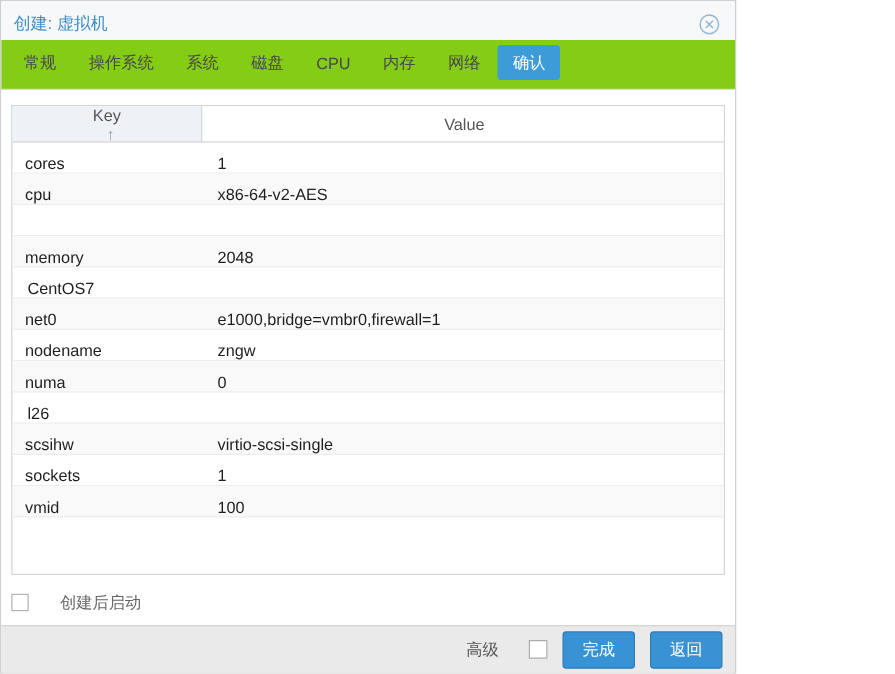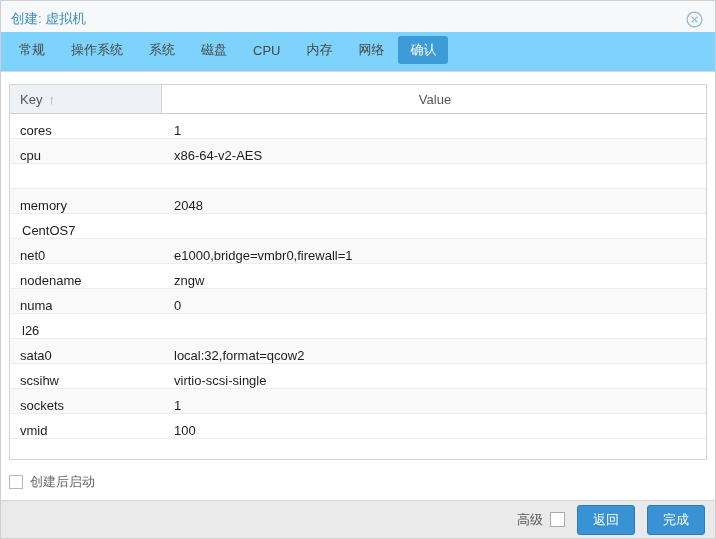--- a/index.html
+++ b/index.html
@@ -4,37 +4,37 @@
 <style>
   * { margin: 0; padding: 0; box-sizing: border-box; }
   html, body { width: 716px; height: 539px; }
   body {
     font-family: "Liberation Sans", "DejaVu Sans", sans-serif;
     font-size: 13px;
     color: #333;
     background: #fff;
   }
   .window {
-    width: 716px; height: 539px;
+    width: 589px; height: 539px;
     border: 1px solid #cfcfcf;
     display: flex; flex-direction: column;
     background: #fff;
     overflow: hidden;
   }
   
   .win-header {
     background: #f7f8f9;
     padding: 9px 10px 4px 10px;
     display: flex; align-items: center; justify-content: space-between;
   }
   .win-title { color: #3d8ec9; font-size: 13.5px; }
   .close-btn { cursor: pointer; display: inline-flex; margin-right: 2px; }
   
   .tabbar {
-    background: #7dd3fc;
+    background: #84cc16;
     border-bottom: 1px solid #d9d9d9;
     display: flex; align-items: center;
     padding: 4px 6px 7px 6px;
     gap: 2px;
   }
   .tab {
     padding: 5px 12px;
     color: #484848;
     border-radius: 3px;
     cursor: pointer;
@@ -62,61 +62,62 @@
     height: 29px;
     border-bottom: 1px solid #c9ced3;
     color: #555;
     flex: 0 0 auto;
   }
   .gh-cell { display: flex; align-items: center; padding: 0 10px; }
   .gh-key {
     width: 152px;
     background: #eef2f6;
     border-right: 1px solid #cfd4d9;
+    flex-direction: column;
   }
   .gh-value { flex: 1; background: #fff; padding-left: 12px; justify-content: center; }
   .sort-arrow { color: #97a1a9; margin-left: 6px; font-size: 13px; }
   .grid-rows { flex: 1; }
   .grid-row {
     display: flex;
     height: 25px;
     align-items: flex-end;
     border-bottom: 1px solid #ededed;
     color: #1e1e1e;
     cursor: default;
   }
   .grid-row:nth-child(even) { background: #f9f9f9; }
   .cell-key { width: 152px; padding: 0 10px; }
   .cell-value { flex: 1; padding: 0 10px 0 12px; white-space: nowrap; overflow: hidden; }
   
   .option-row {
     display: flex; align-items: center;
     padding: 13px 0 0 0;
-    gap: 7px;
+    gap: 25px;
   }
   .checkbox {
     width: 14px; height: 14px;
     border: 1px solid #b5b5b5;
     background: #fff;
     display: inline-block;
     cursor: pointer;
     flex: 0 0 auto;
   }
   .option-label { color: #666; }
   
   .footer {
     background: #eaeaea;
     border-top: 1px solid #d4d4d4;
     height: 38px;
     flex: 0 0 auto;
     display: flex; align-items: center; justify-content: flex-end;
     padding: 0 10px;
     gap: 12px;
   }
-  .advanced-wrap { display: flex; align-items: center; gap: 7px; }
+  .advanced-wrap { display: flex; align-items: center; gap: 24px; }
   .advanced-label { color: #555; }
   .adv-checkbox { width: 15px; height: 15px; border: 1px solid #ababab; background: #fff; cursor: pointer; }
   .btn {
     background: #3892d4;
     border: 1px solid #2c7cb8;
     border-radius: 3px;
     color: #fff;
     padding: 5px 15px;
     font-size: 13px;
     cursor: pointer;
@@ -190,24 +191,20 @@
           <div class="cell-value">zngw</div>
         </div>
         <div class="grid-row">
           <div class="cell-key">numa</div>
           <div class="cell-value">0</div>
         </div>
         <div class="grid-row">
           <div class="cell-value">l26</div>
         </div>
         <div class="grid-row">
-          <div class="cell-key">sata0</div>
-          <div class="cell-value">local:32,format=qcow2</div>
-        </div>
-        <div class="grid-row">
           <div class="cell-key">scsihw</div>
           <div class="cell-value">virtio-scsi-single</div>
         </div>
         <div class="grid-row">
           <div class="cell-key">sockets</div>
           <div class="cell-value">1</div>
         </div>
         <div class="grid-row">
           <div class="cell-key">vmid</div>
           <div class="cell-value">100</div>
@@ -219,17 +216,17 @@
       <span class="checkbox"></span>
       <span class="option-label">创建后启动</span>
     </div>
   </div>
 
   <div class="footer">
     <span class="advanced-wrap">
       <span class="advanced-label">高级</span>
       <span class="adv-checkbox"></span>
     </span>
+    <button class="btn">完成</button>
     <button class="btn">返回</button>
-    <button class="btn">完成</button>
   </div>
 
 </div>
 
 </body></html>

